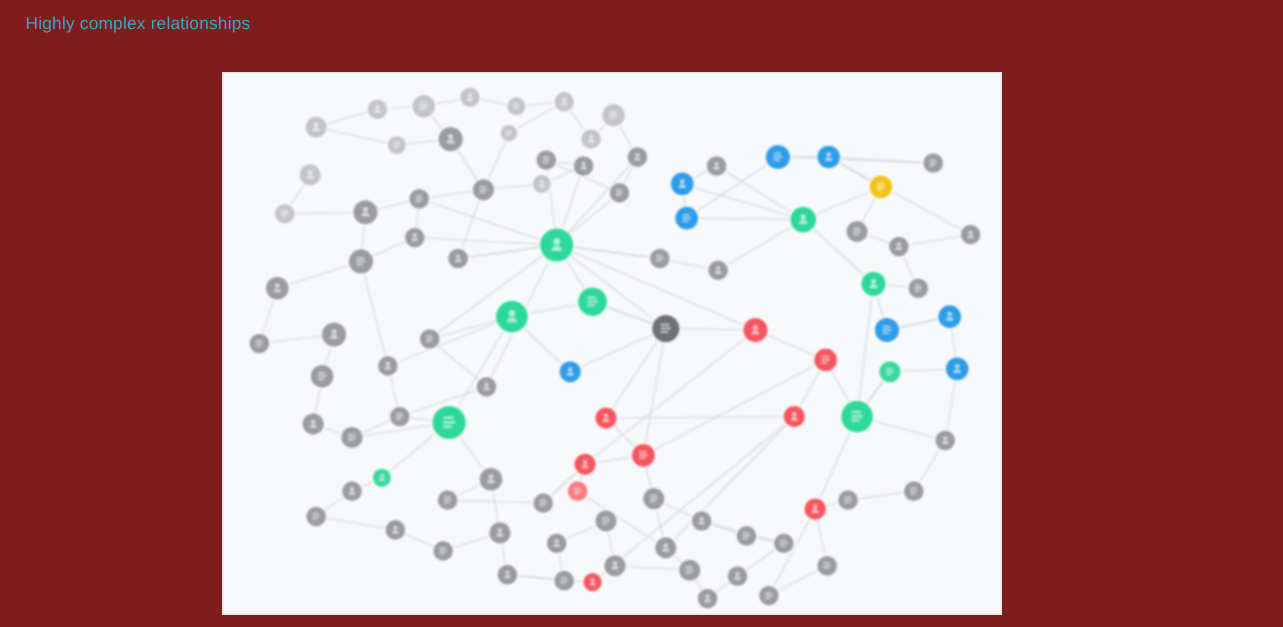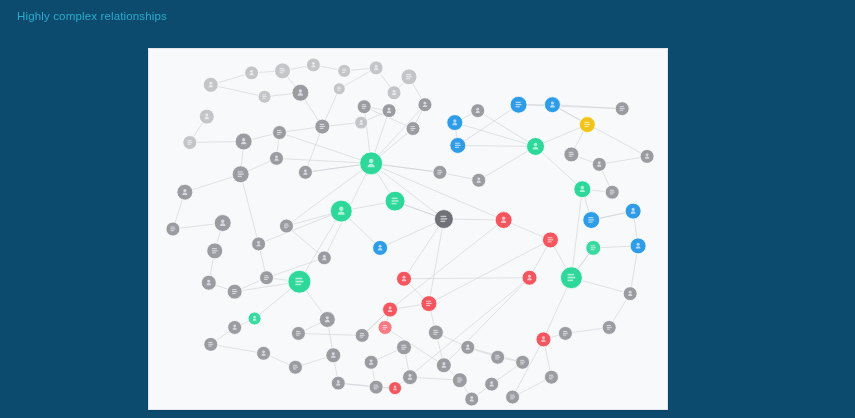--- a/index.html
+++ b/index.html
@@ -13,21 +13,21 @@
     height: 418px;
     overflow: hidden;
     font-family: "Liberation Sans", sans-serif;
     position: relative;
   }
   #page {
     position: absolute;
     left: 0; top: 0;
     width: 855px;
     height: 418px;
-    background: #0c4a6e;
+    background: #7f1d1d;
   }
   #slide-title {
     position: absolute;
     left: 17px;
     top: 9px;
     font-size: 11.5px;
     line-height: 14px;
     letter-spacing: 0.15px;
     color: #2cb5d6;
     font-family: "Liberation Sans", sans-serif;

